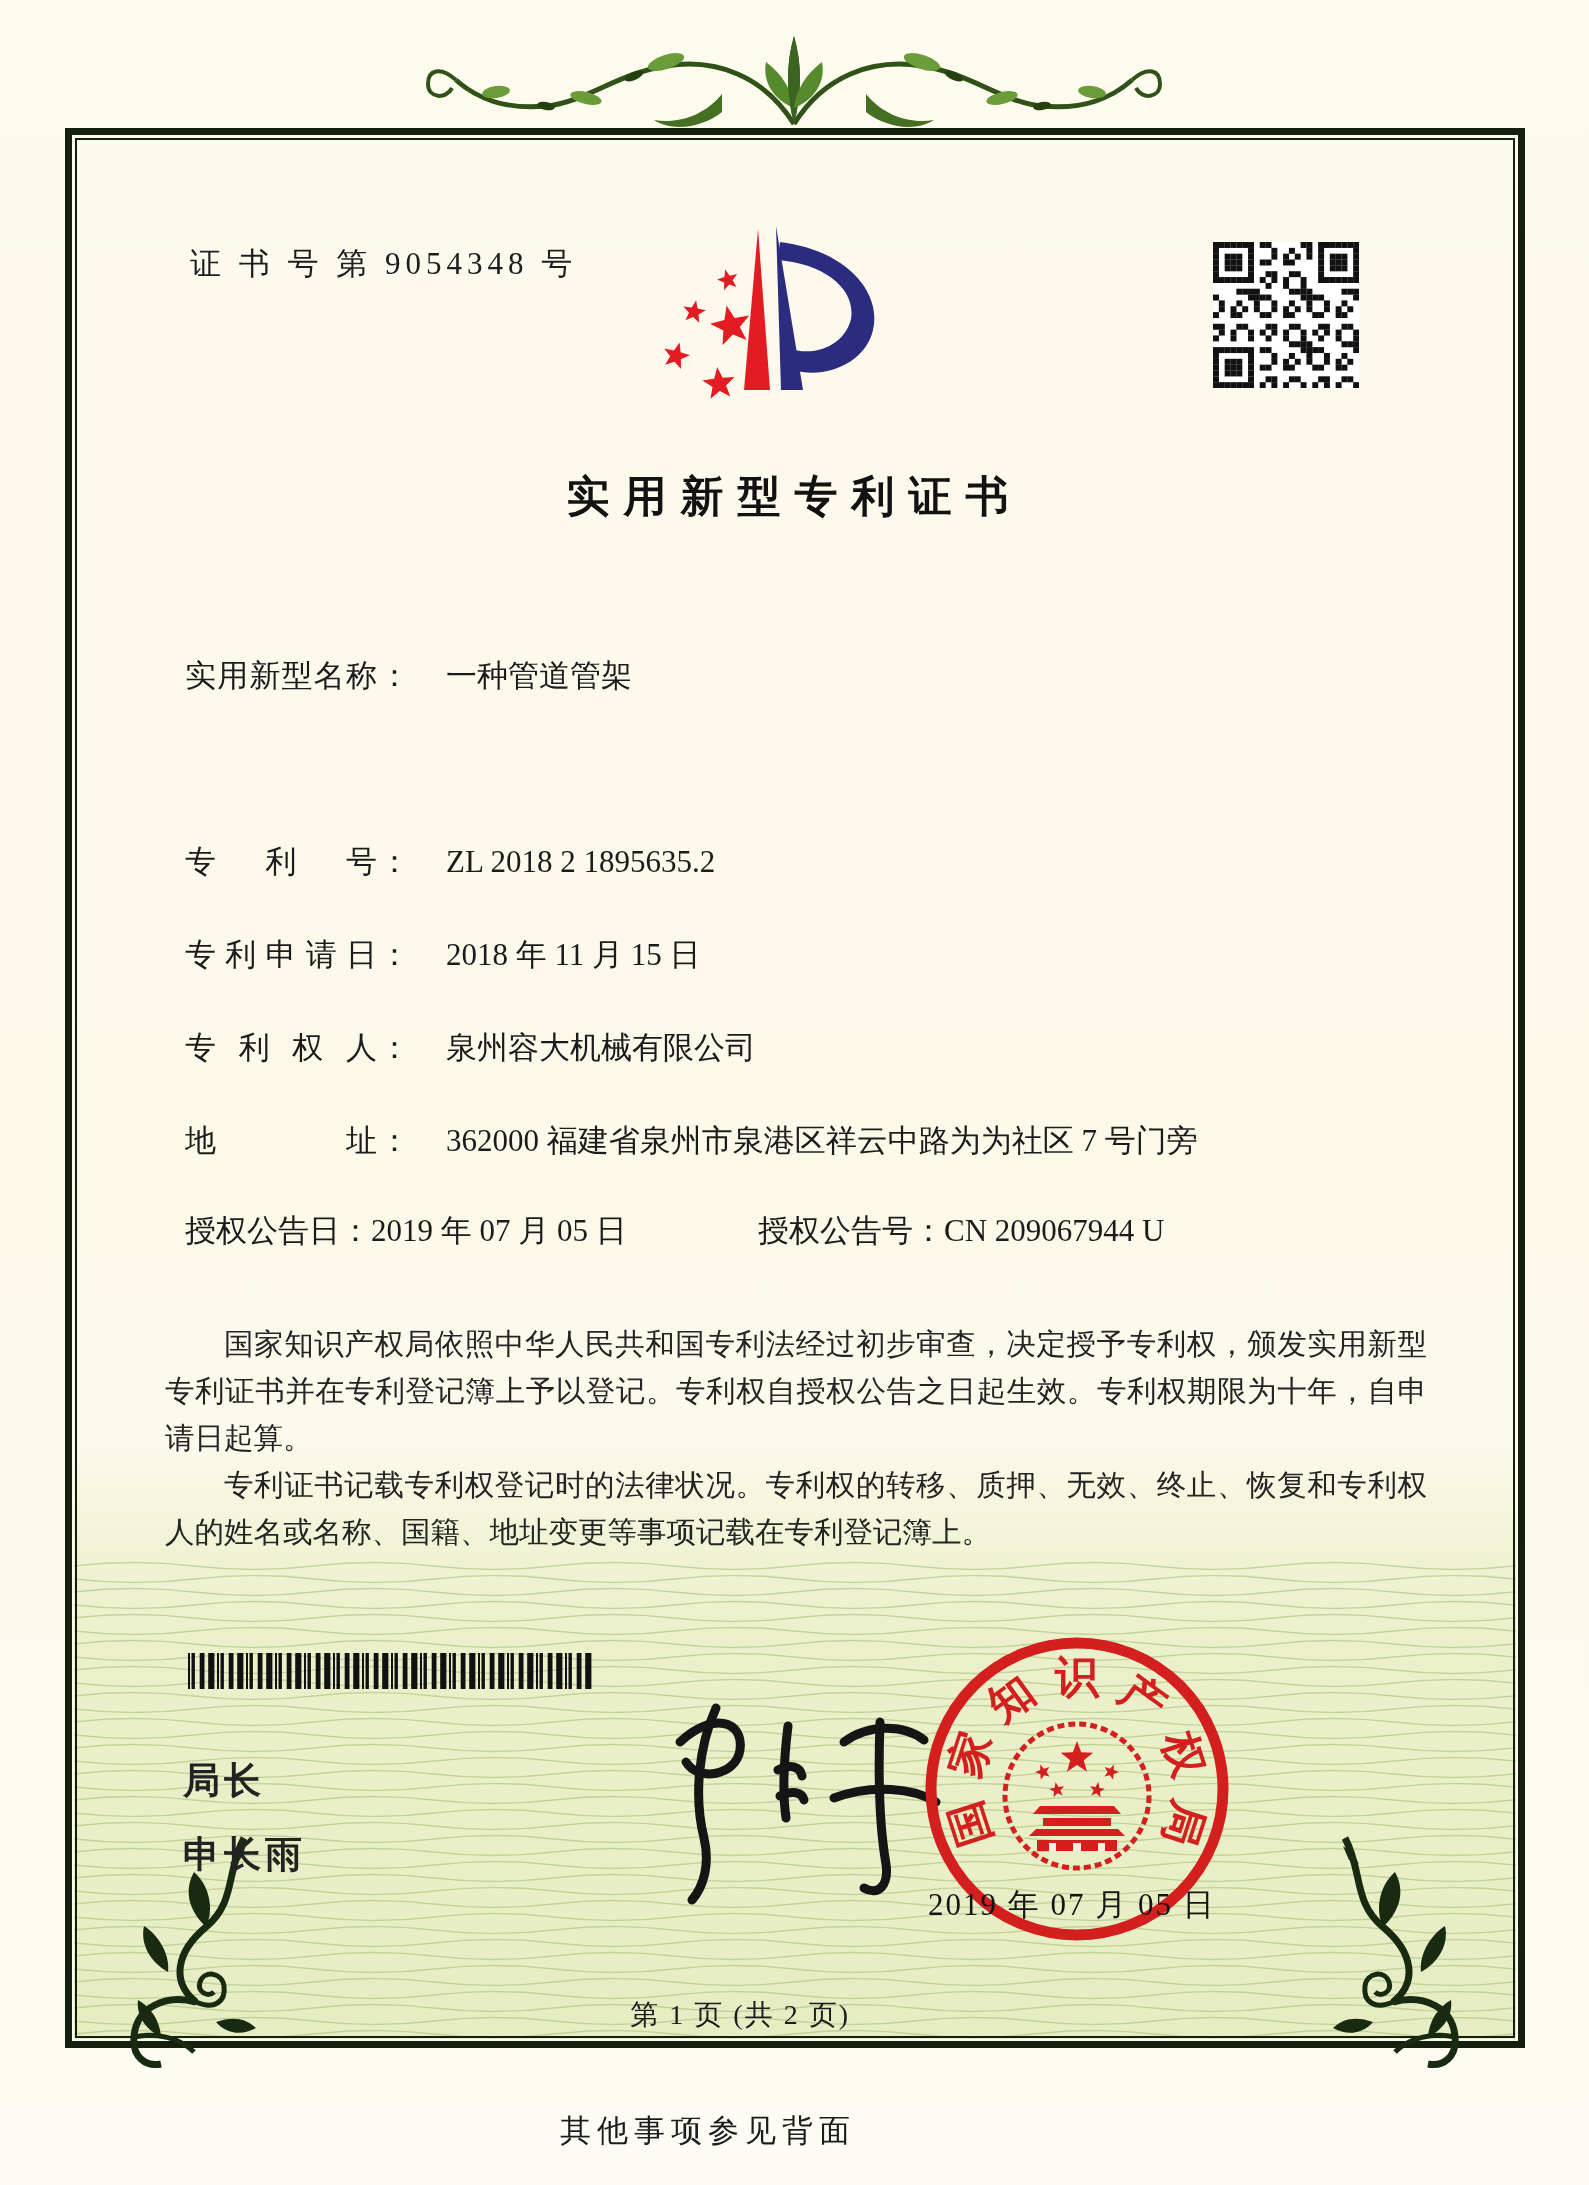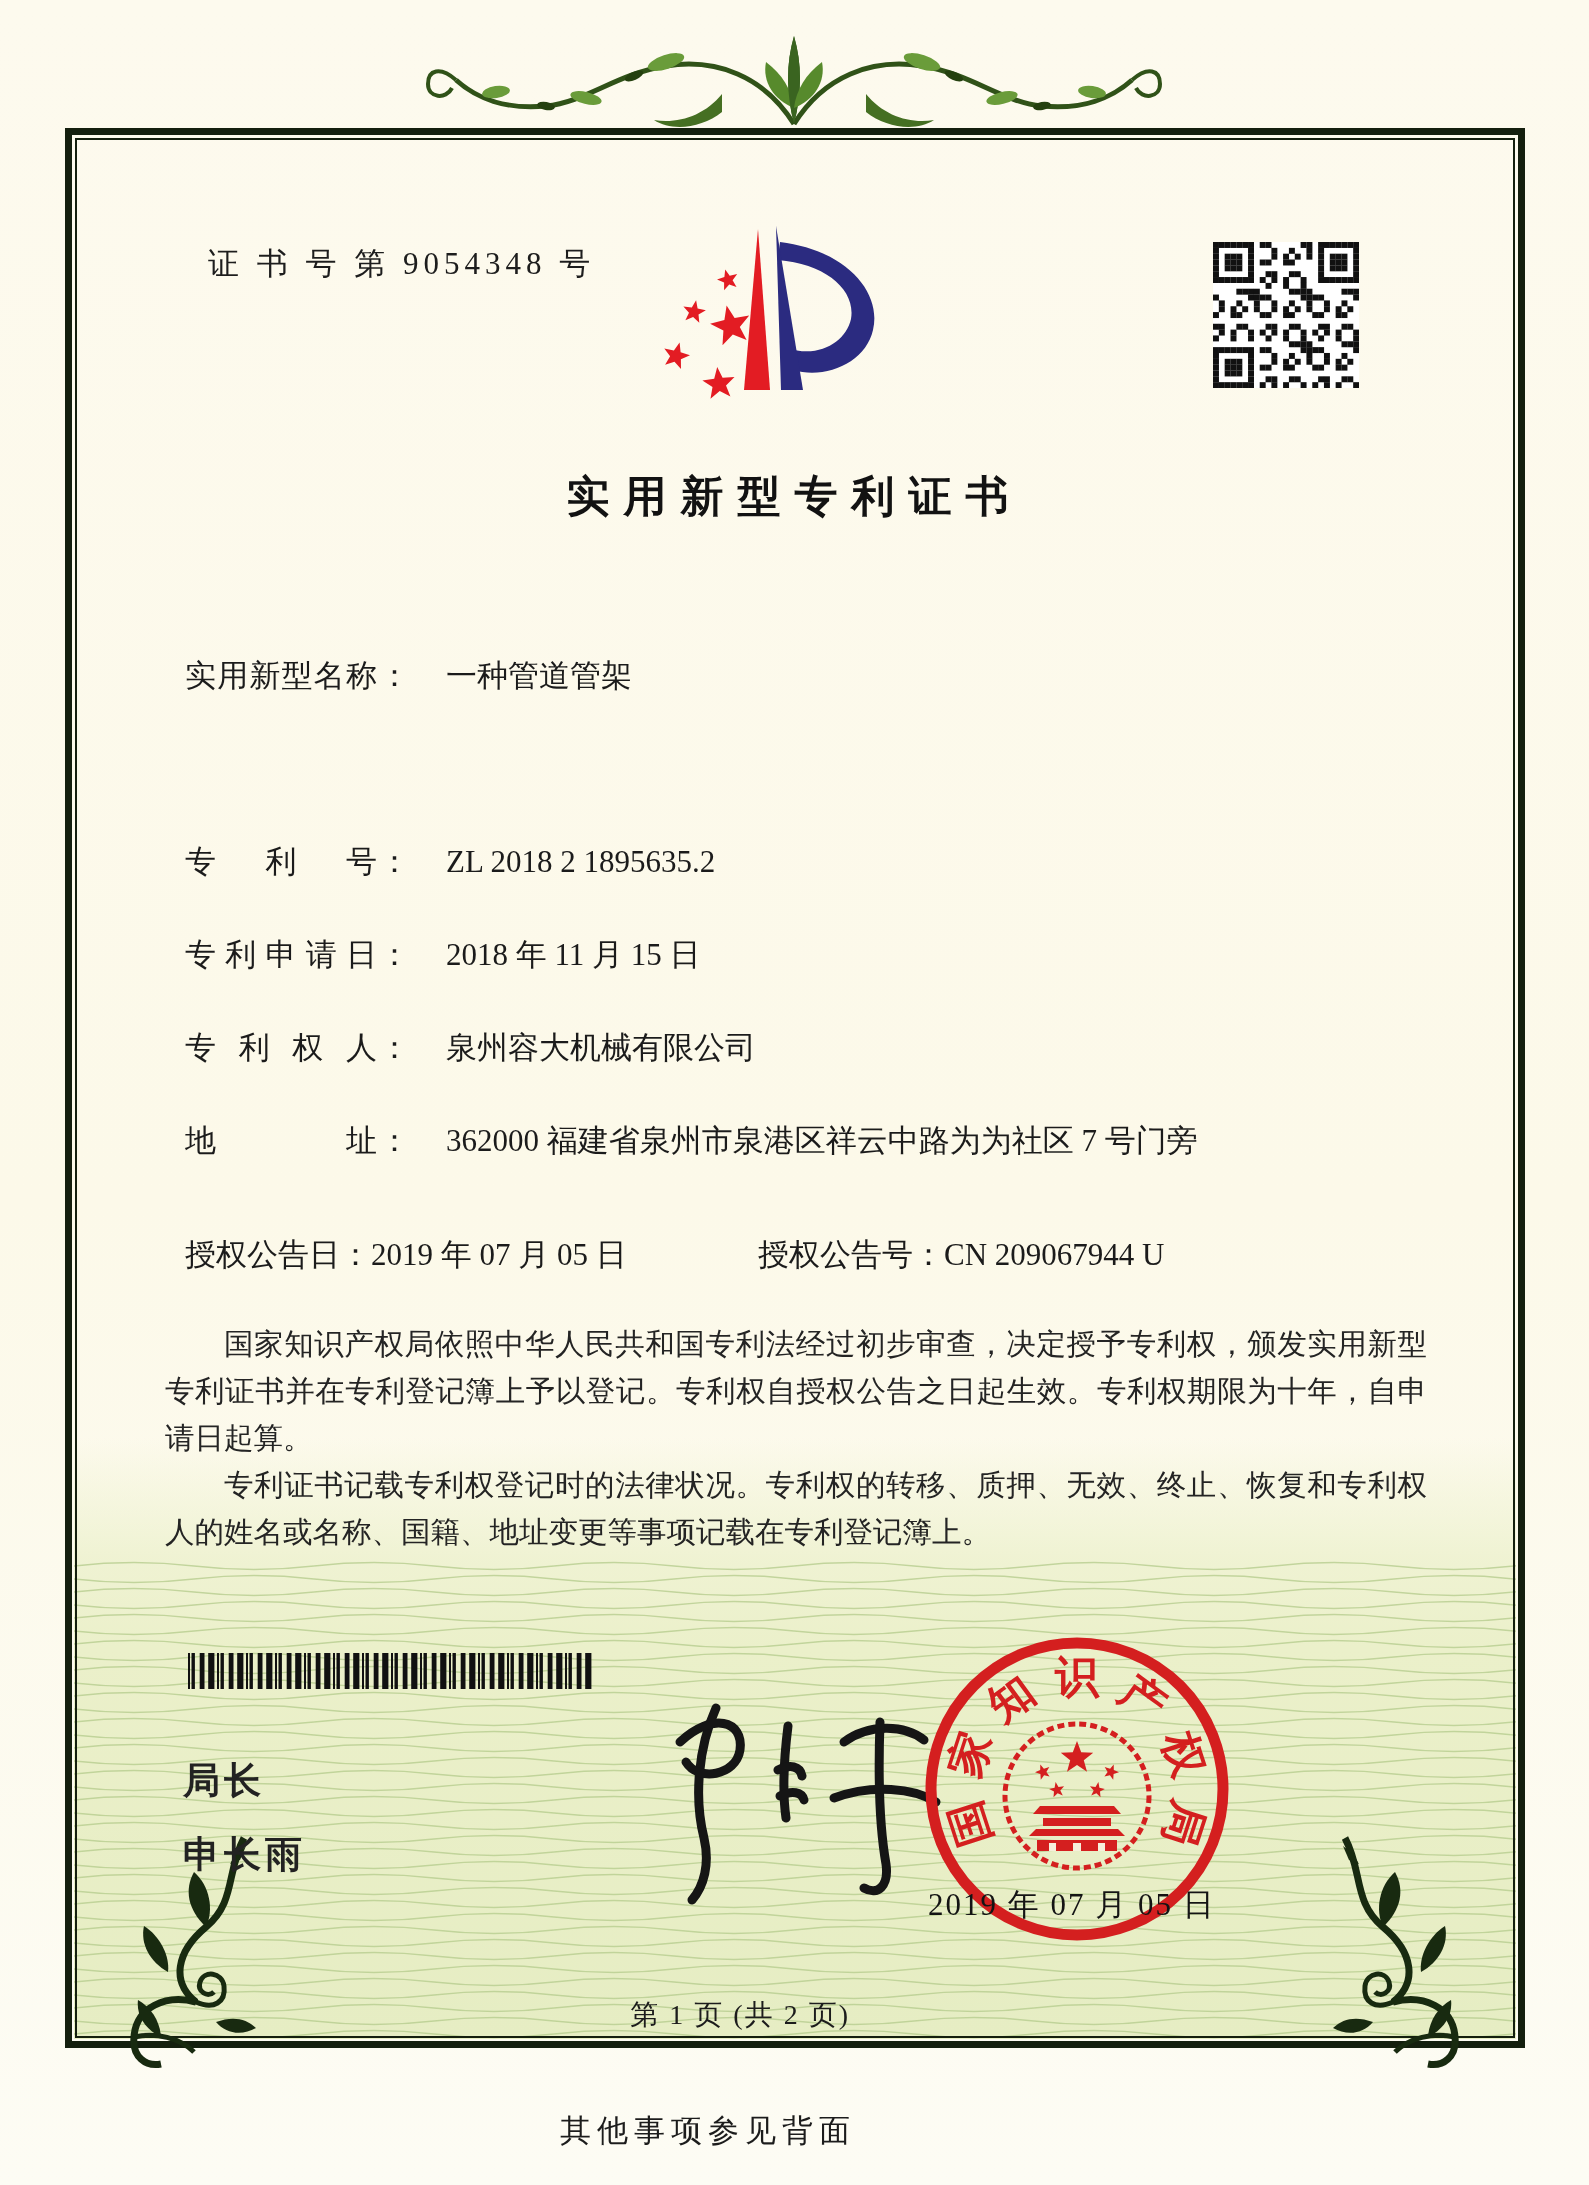--- a/index.html
+++ b/index.html
@@ -23,33 +23,33 @@
     position:absolute;left:74px;right:73px;top:1438px;bottom:146px;z-index:1;
     background:linear-gradient(180deg,rgba(235,240,202,0) 0%,rgba(235,240,202,.75) 120px,#ebf0ca 210px,#e6edc3 100%);
   }
   .waves{position:absolute;left:0;right:0;top:120px;bottom:0;width:100%;height:calc(100% - 120px);}
   
   .top-ornament{position:absolute;left:334px;top:4px;z-index:4;}
   .corner-ornament{position:absolute;z-index:4;}
   .corner-left{left:76px;top:1832px;}
   .corner-right{left:1323px;top:1832px;transform:scaleX(-1);}
   
-  .cert-no{position:absolute;left:190px;top:243px;font-size:31px;letter-spacing:5px;color:#1d1d1d;z-index:5;margin-left:18px;}
+  .cert-no{position:absolute;left:190px;top:243px;font-size:31px;letter-spacing:5px;color:#1d1d1d;z-index:5;}
   .logo{position:absolute;left:630px;top:220px;z-index:5;}
   .qr{position:absolute;left:1213px;top:242px;width:146px;height:146px;z-index:5;background:#fff;}
   .title{
     position:absolute;left:0;right:0;top:468px;text-align:center;z-index:5;
     font-size:43px;font-weight:bold;letter-spacing:14px;color:#121212;
   }
   
   .frow{position:absolute;left:185px;font-size:31px;color:#1b1b1b;white-space:nowrap;z-index:5;}
   .f-label{display:inline-block;width:192px;text-align:justify;text-align-last:justify;}
   .f-colon{display:inline-block;margin:0 6px 0 2px;}
   .f-value{display:inline-block;margin-left:30px;}
-  .g-group{display:inline-block;font-size:31px;color:#1b1b1b;white-space:nowrap;margin-top:24px;}
+  .g-group{display:inline-block;font-size:31px;color:#1b1b1b;white-space:nowrap;}
   
   .body-text{
     position:absolute;left:165px;top:1282px;width:1262px;z-index:5;
     font-size:29.5px;line-height:47px;color:#242424;text-align:justify;margin-top:39px;
   }
   .body-text p{margin:0;text-indent:2em;}
   
   .barcode{position:absolute;left:188px;top:1653px;z-index:5;}
   .director-title{position:absolute;left:183px;top:1756px;font-size:37px;font-weight:bold;color:#222;
     font-family:"Liberation Sans","DejaVu Sans",sans-serif;letter-spacing:4px;z-index:5;}

